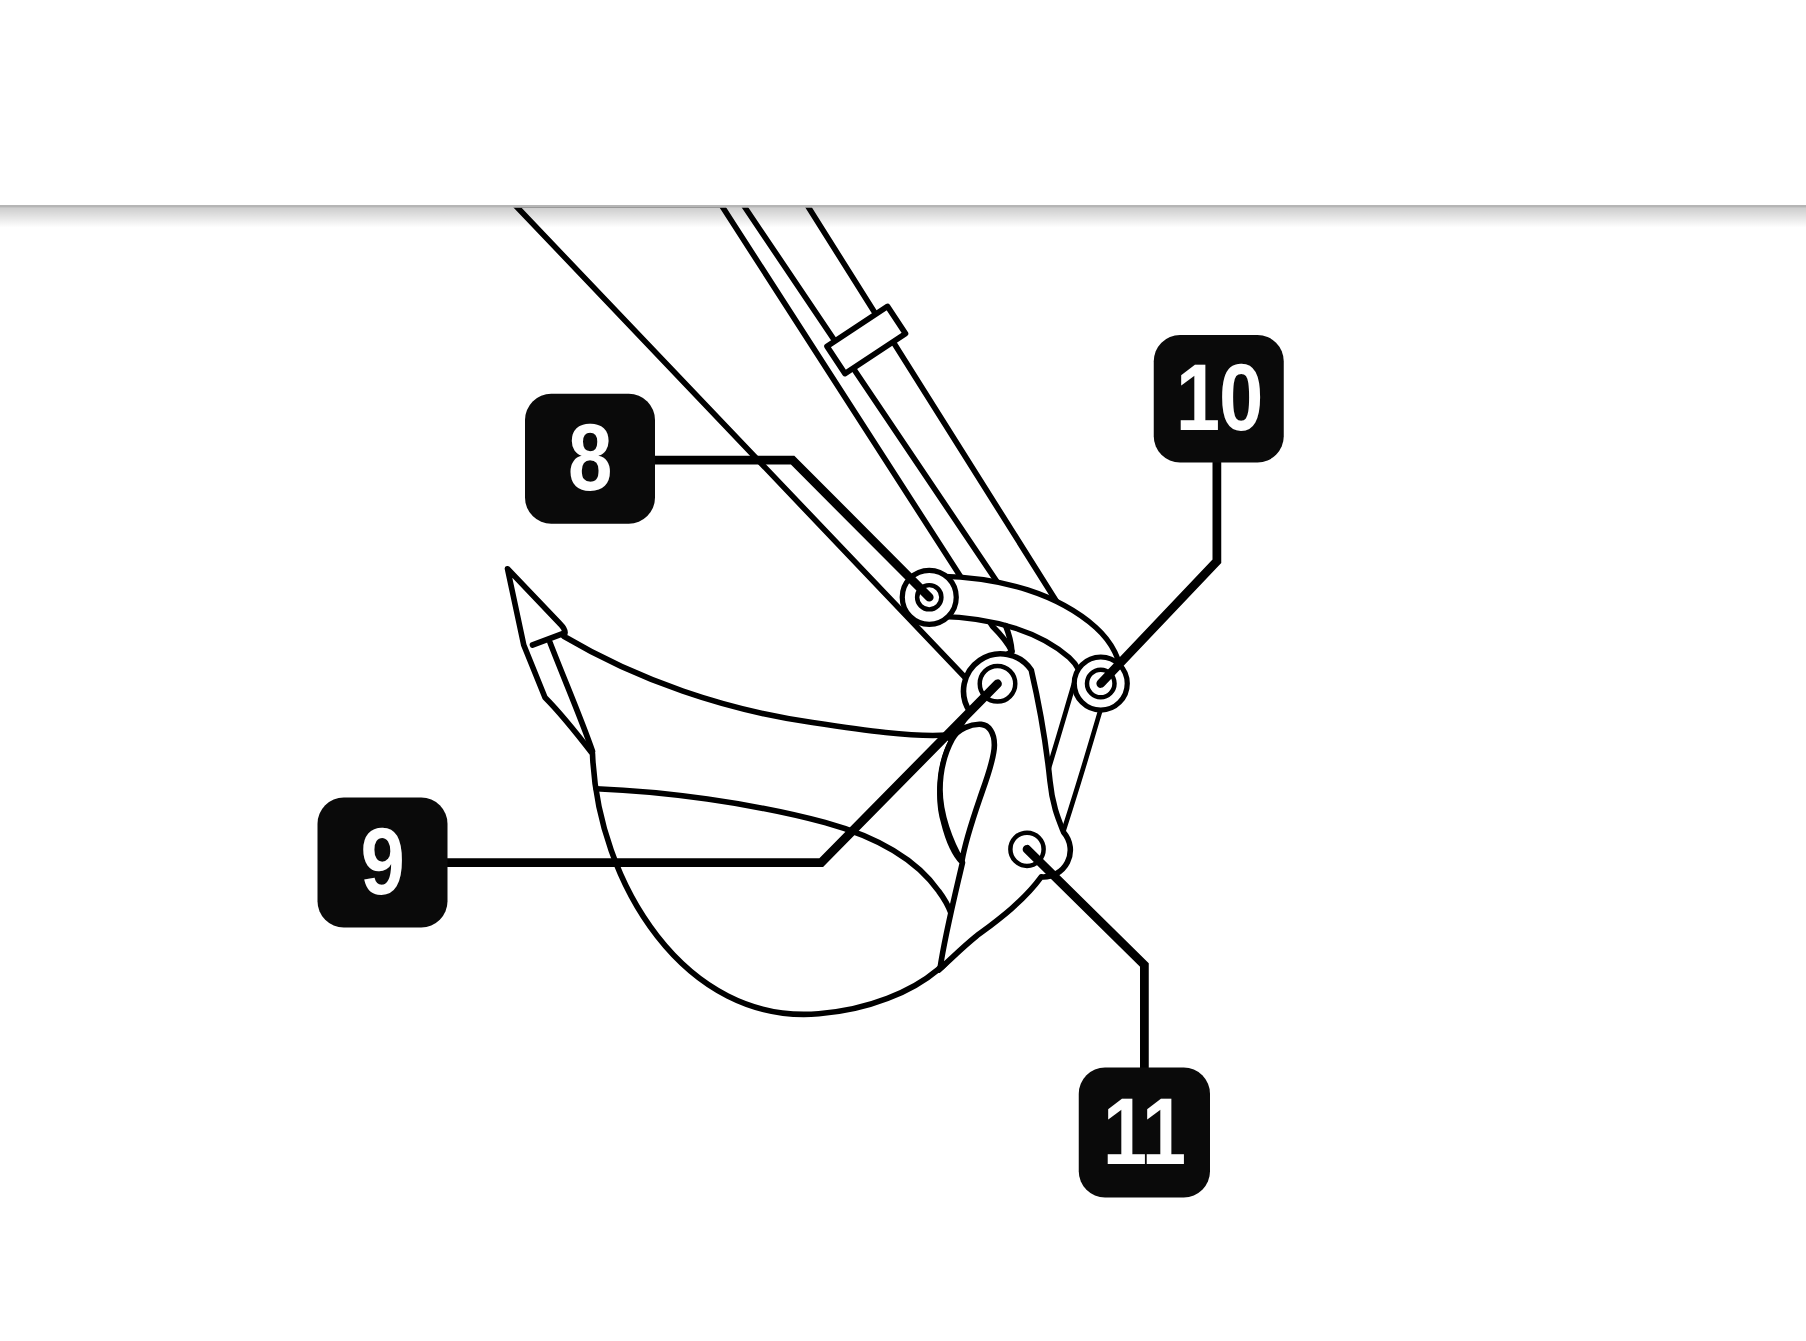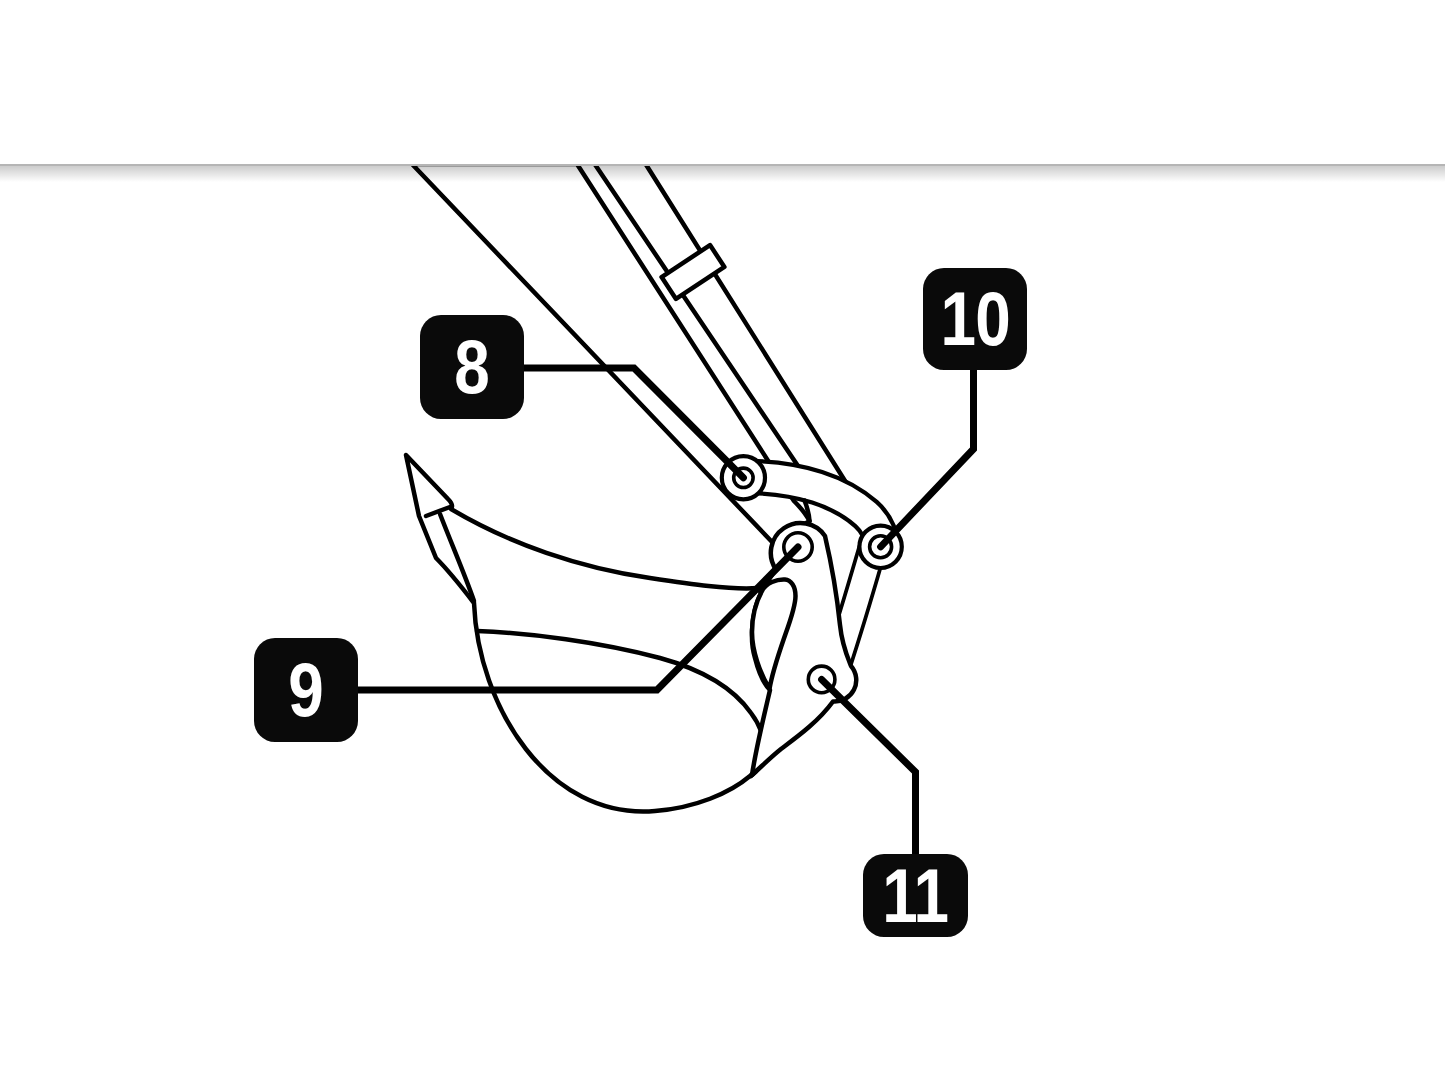--- a/index.html
+++ b/index.html
@@ -67,20 +67,20 @@
 
   <div class="callout" style="left:420px;top:315px;width:104px;height:104px;">
       <span>8</span>
     </div>
   <div class="callout" style="left:254px;top:638px;width:104px;height:104px;">
       <span>9</span>
     </div>
   <div class="callout" style="left:923px;top:268px;width:104px;height:102px;">
       <span>10</span>
     </div>
-  <div class="callout" style="left:863px;top:854px;width:105px;height:83px;">
+  <div class="callout" style="left:863px;top:854px;width:105px;height:104px;">
       <span>11</span>
     </div>
 
   <div class="header"></div>
   <div class="header-shadow"></div>
 
 </div>
 
 </body></html>

